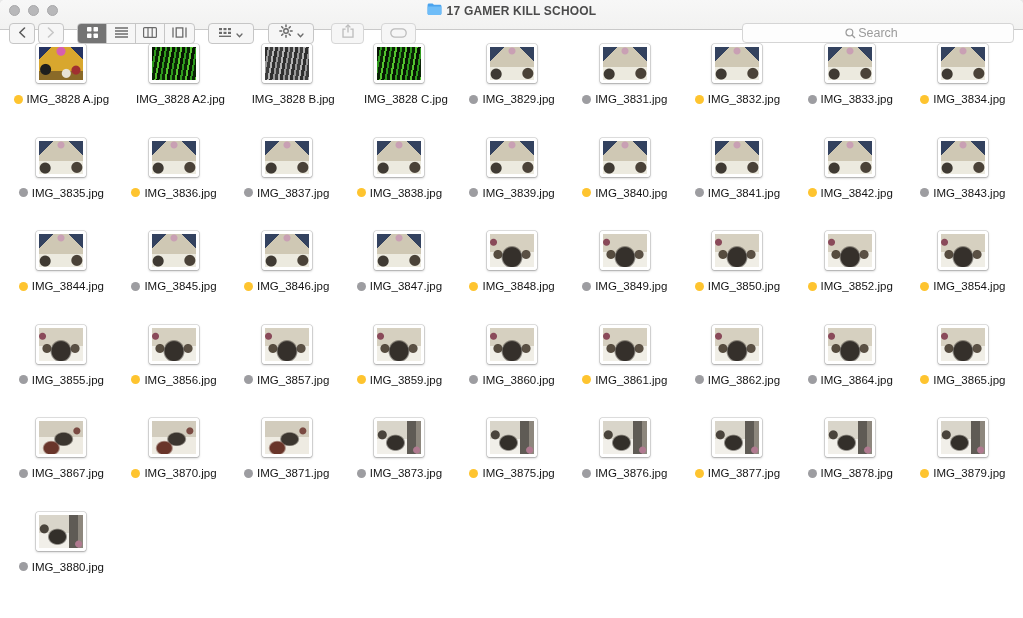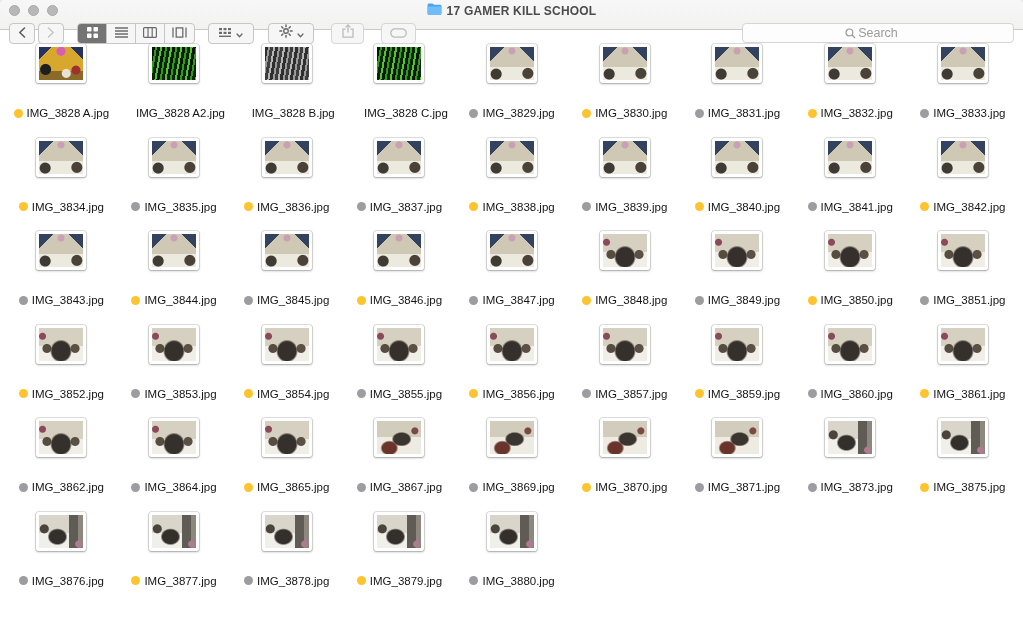--- a/index.html
+++ b/index.html
@@ -44,21 +44,21 @@
     border:none;outline:none;background:transparent;width:100%;height:100%;
     text-align:center;font-size:12.5px;color:#333;font-family:inherit;
   }
   .search input::placeholder{color:#9b9b9b;}
   
   .content{height:573px;background:#fff;overflow:hidden;}
   .files-grid{
     display:grid;grid-template-columns:repeat(9,112.7px);
     padding:10px 2px 0 5px;
   }
-  .file-item{height:93.6px;display:flex;flex-direction:column;align-items:center;padding-top:4px;gap:14px;}
+  .file-item{height:93.6px;display:flex;flex-direction:column;align-items:center;padding-top:4px;}
   .thumb-frame{
     background:#fff;padding:3px;border-radius:2px;
     box-shadow:0 0 0 0.5px rgba(0,0,0,.22),0 1px 2.5px rgba(0,0,0,.28);
   }
   .timg{width:44px;height:33px;}
   .label-row{margin-top:10px;display:flex;align-items:center;gap:4px;max-width:110px;}
   .dot{width:9px;height:9px;border-radius:50%;flex:0 0 auto;}
   .fname{font-size:11.5px;color:#151515;white-space:nowrap;}
   
   .t-arcade{background:
@@ -297,29 +297,20 @@
   <div class="file-item">
     <div class="thumb-frame">
       <div class="timg t-classroom"></div>
     </div>
     <div class="label-row">
       <span class="dot" style="background: rgb(157, 157, 161);"></span>
       <span class="fname">IMG_3829.jpg</span>
     </div>
   </div>
 
-  <div class="file-item">
-    <div class="thumb-frame">
-      <div class="timg t-classroom"></div>
-    </div>
-    <div class="label-row">
-      <span class="dot" style="background: rgb(254, 196, 47);"></span>
-      <span class="fname">IMG_3830.jpg</span>
-    </div>
-  </div>
 
   <div class="file-item">
     <div class="thumb-frame">
       <div class="timg t-classroom"></div>
     </div>
     <div class="label-row">
       <span class="dot" style="background: rgb(157, 157, 161);"></span>
       <span class="fname">IMG_3831.jpg</span>
     </div>
   </div>
@@ -507,49 +498,31 @@
   <div class="file-item">
     <div class="thumb-frame">
       <div class="timg t-group"></div>
     </div>
     <div class="label-row">
       <span class="dot" style="background: rgb(254, 196, 47);"></span>
       <span class="fname">IMG_3850.jpg</span>
     </div>
   </div>
 
-  <div class="file-item">
-    <div class="thumb-frame">
-      <div class="timg t-group"></div>
-    </div>
-    <div class="label-row">
-      <span class="dot" style="background: rgb(157, 157, 161);"></span>
-      <span class="fname">IMG_3851.jpg</span>
-    </div>
-  </div>
 
   <div class="file-item">
     <div class="thumb-frame">
       <div class="timg t-group"></div>
     </div>
     <div class="label-row">
       <span class="dot" style="background: rgb(254, 196, 47);"></span>
       <span class="fname">IMG_3852.jpg</span>
     </div>
   </div>
 
-  <div class="file-item">
-    <div class="thumb-frame">
-      <div class="timg t-group"></div>
-    </div>
-    <div class="label-row">
-      <span class="dot" style="background: rgb(157, 157, 161);"></span>
-      <span class="fname">IMG_3853.jpg</span>
-    </div>
-  </div>
 
   <div class="file-item">
     <div class="thumb-frame">
       <div class="timg t-group"></div>
     </div>
     <div class="label-row">
       <span class="dot" style="background: rgb(254, 196, 47);"></span>
       <span class="fname">IMG_3854.jpg</span>
     </div>
   </div>
@@ -649,45 +622,36 @@
     <div class="thumb-frame">
       <div class="timg t-tables"></div>
     </div>
     <div class="label-row">
       <span class="dot" style="background: rgb(157, 157, 161);"></span>
       <span class="fname">IMG_3867.jpg</span>
     </div>
   </div>
 
 
+
   <div class="file-item">
     <div class="thumb-frame">
       <div class="timg t-tables"></div>
     </div>
     <div class="label-row">
-      <span class="dot" style="background: rgb(157, 157, 161);"></span>
-      <span class="fname">IMG_3869.jpg</span>
+      <span class="dot" style="background: rgb(254, 196, 47);"></span>
+      <span class="fname">IMG_3870.jpg</span>
     </div>
   </div>
 
   <div class="file-item">
     <div class="thumb-frame">
       <div class="timg t-tables"></div>
     </div>
     <div class="label-row">
-      <span class="dot" style="background: rgb(254, 196, 47);"></span>
-      <span class="fname">IMG_3870.jpg</span>
-    </div>
-  </div>
-
-  <div class="file-item">
-    <div class="thumb-frame">
-      <div class="timg t-tables"></div>
-    </div>
-    <div class="label-row">
       <span class="dot" style="background: rgb(157, 157, 161);"></span>
       <span class="fname">IMG_3871.jpg</span>
     </div>
   </div>
 
 
   <div class="file-item">
     <div class="thumb-frame">
       <div class="timg t-doors"></div>
     </div>

